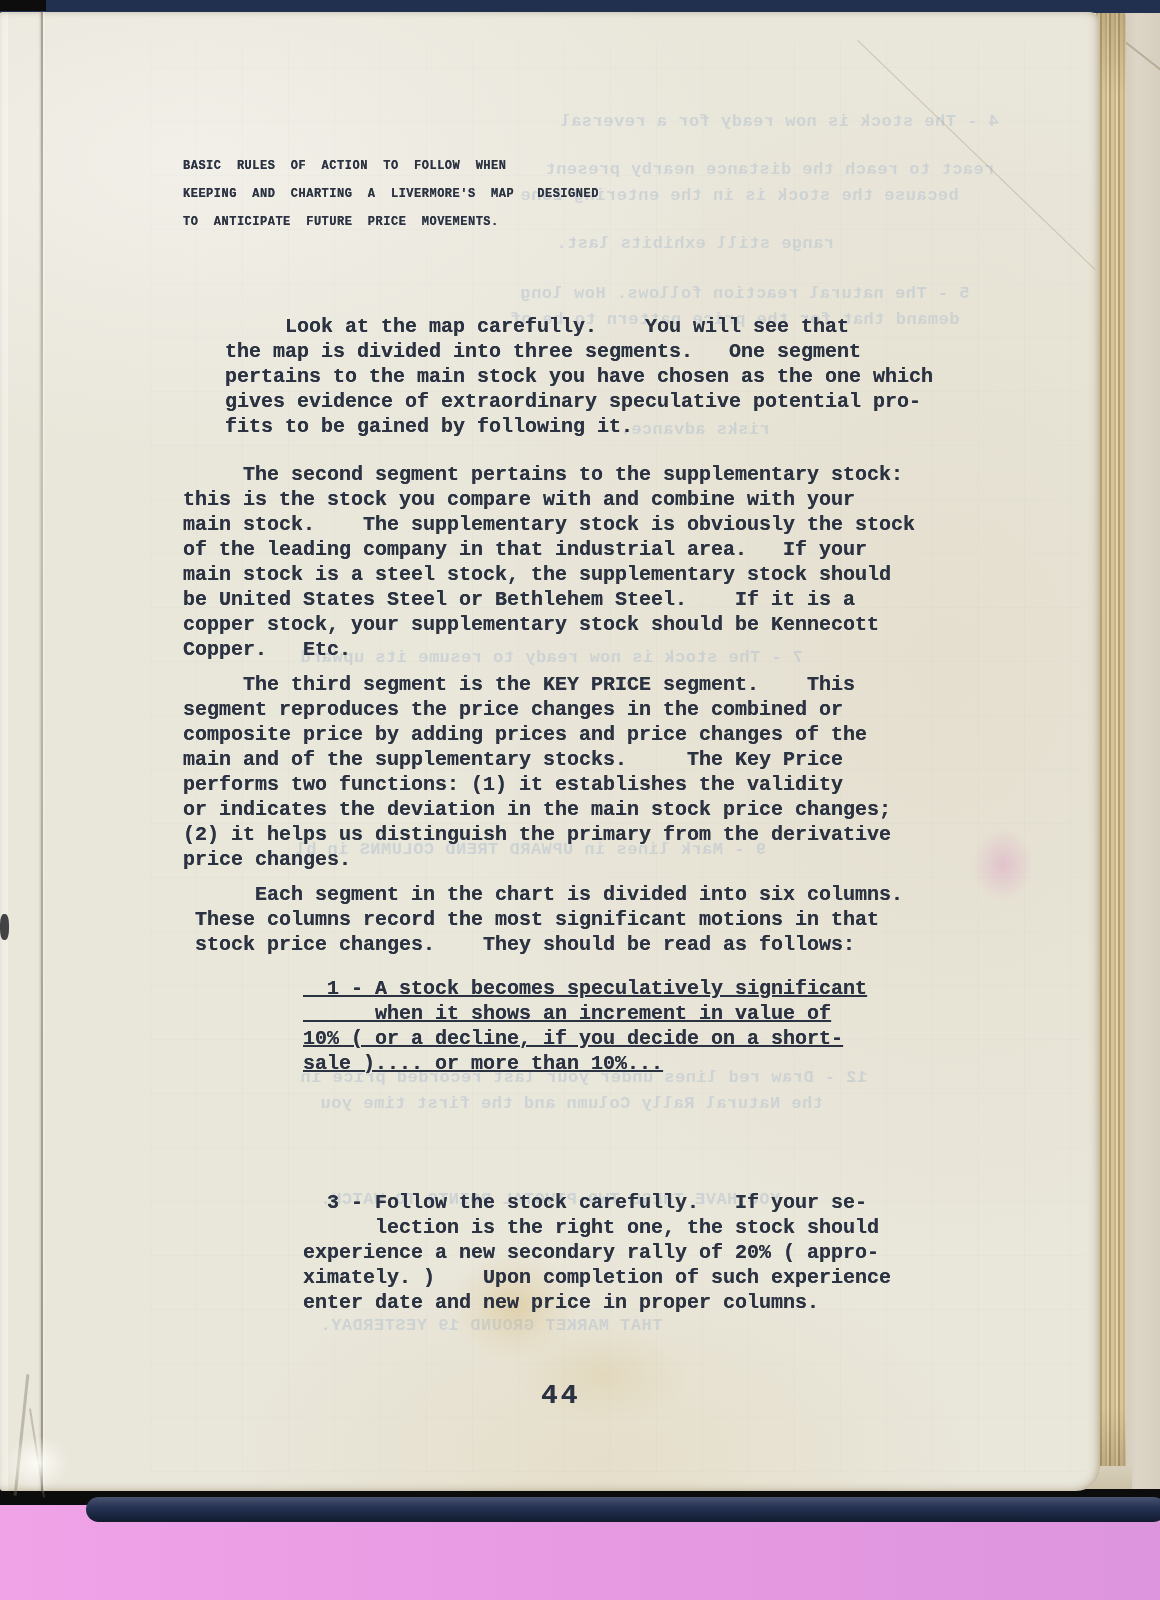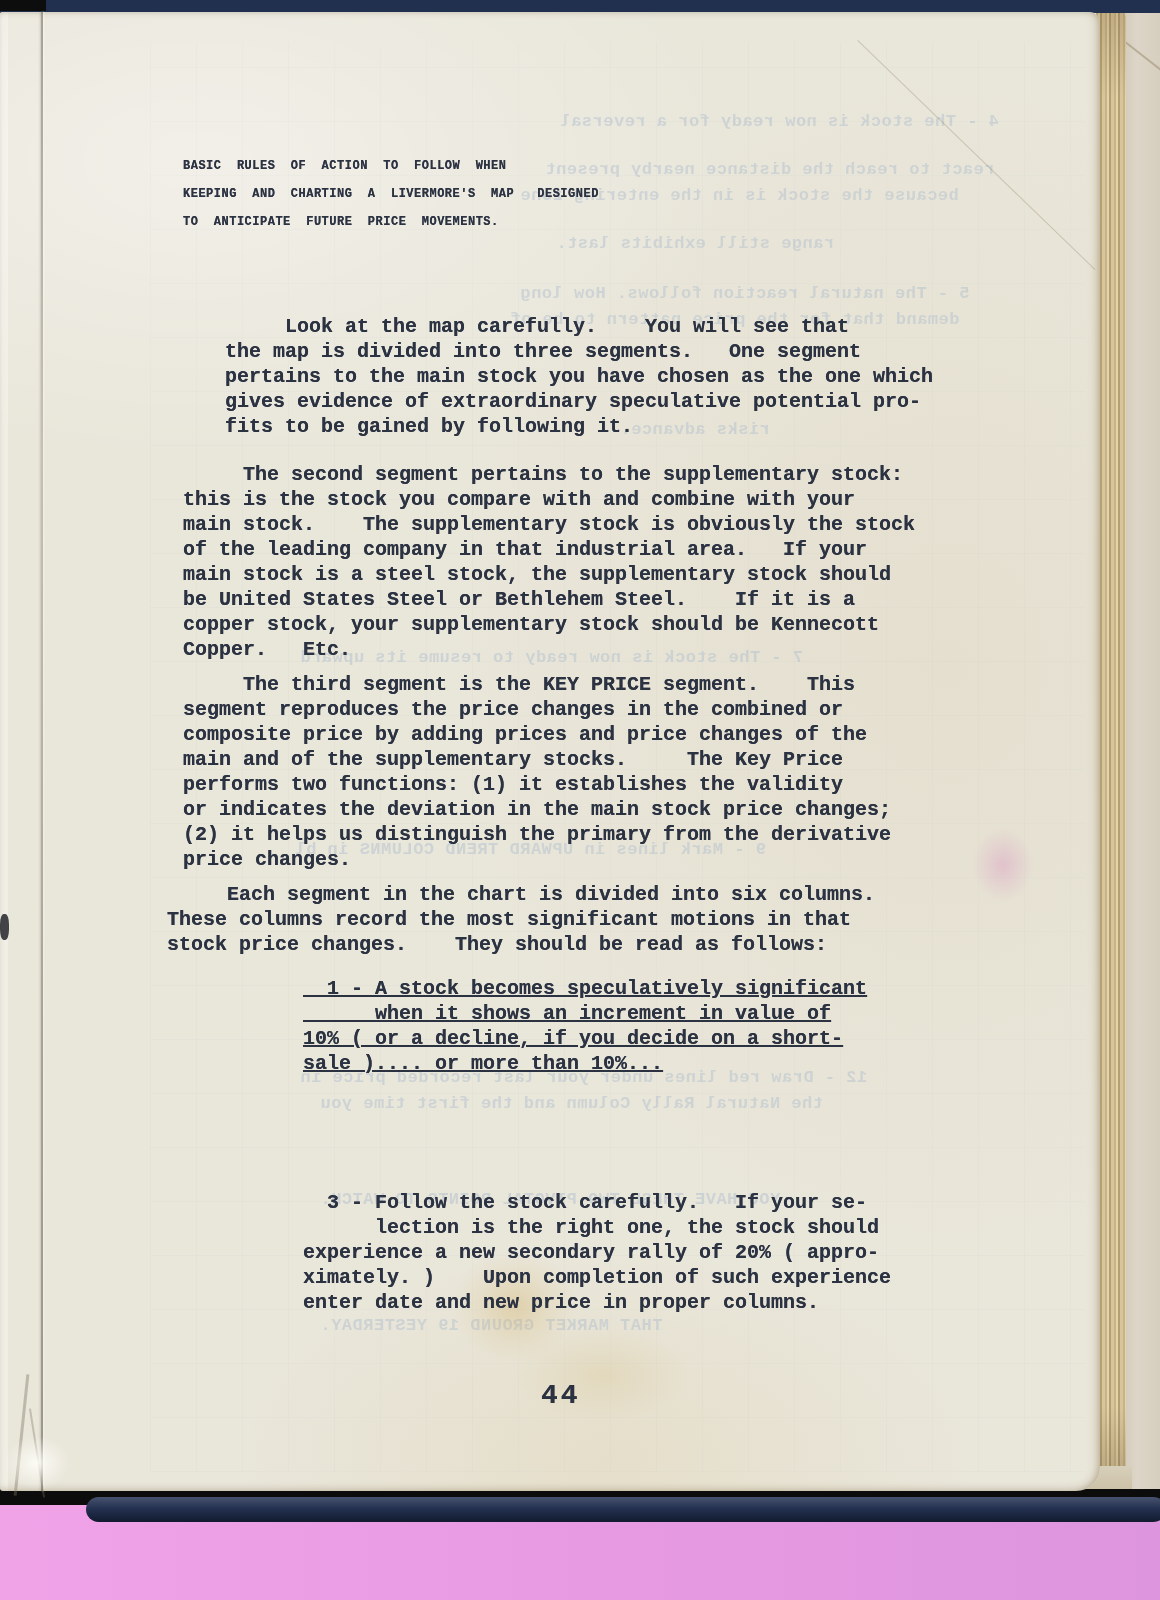--- a/index.html
+++ b/index.html
@@ -63,21 +63,21 @@
   
   .ghost{position:absolute;font-size:17px;font-weight:700;color:#b3c1cf;opacity:.5;
          transform:scaleX(-1);filter:blur(.7px);white-space:nowrap;letter-spacing:.5px;}
 
   
   .txt{position:absolute;white-space:pre;color:#2b3242;font-weight:700;
        text-shadow:0 0 .6px rgba(43,50,66,.85);}
   .heading{left:183px;top:140px;font-size:12px;line-height:28px;letter-spacing:.5px;}
   .body{font-size:20px;line-height:25px;}
   .p1{left:183px;top:302px;margin-left:42px;} .p2{left:183px;top:450px;}
-  .p3{left:183px;top:660px;} .p4{left:167px;top:870px;}
+  .p3{left:183px;top:660px;} .p4{left:195px;top:870px;}
   .li1{left:303px;top:964px;text-decoration:underline;} .li2{left:303px;top:1082px;} .li3{left:303px;top:1178px;}
   .pagenum{left:541px;top:1368px;font-size:28px;letter-spacing:3px;}
 </style>
 </head>
 <body>
 
 <div class="scene">
   <div class="backdrop"></div>
   <div class="under-page"></div>
   <div class="under-page-crease"></div>

